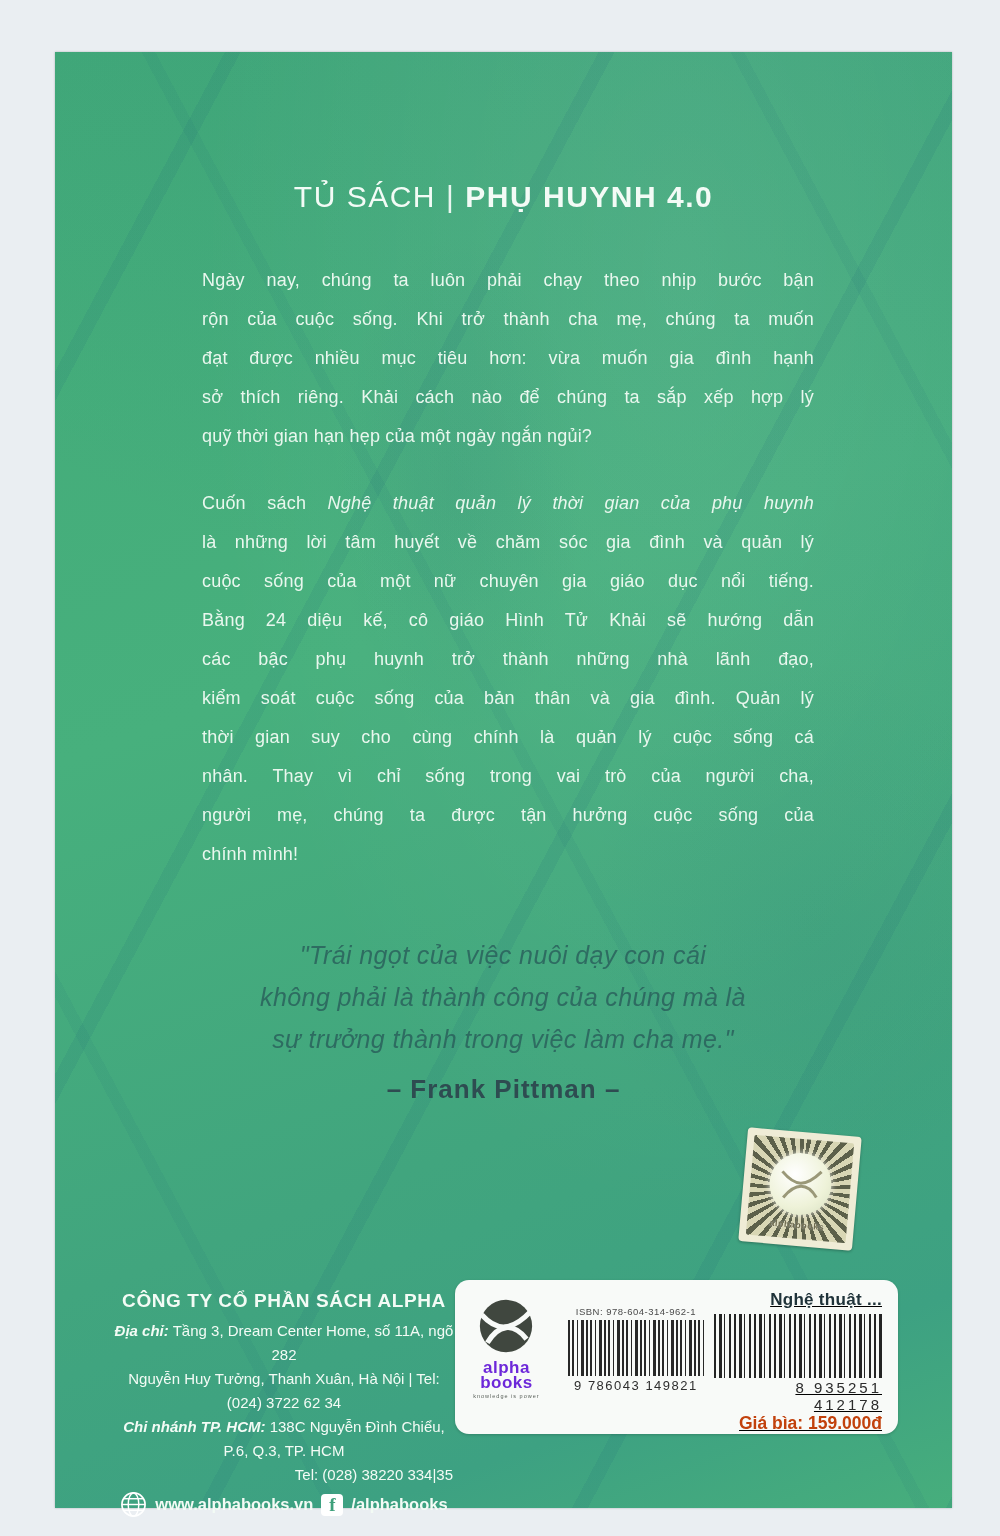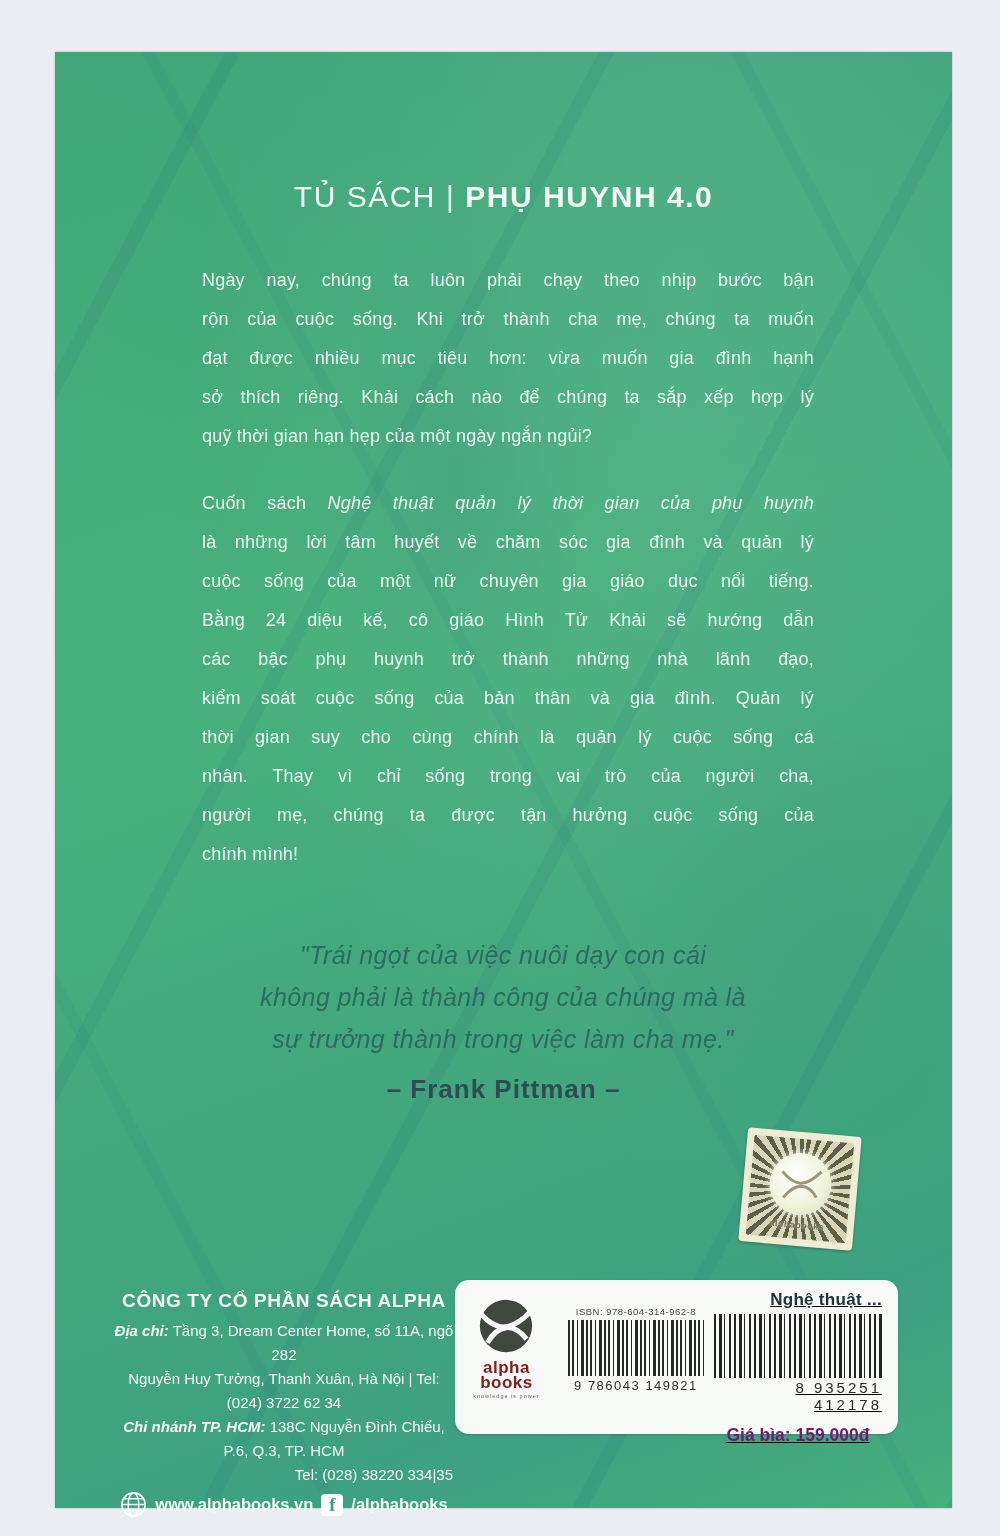--- a/index.html
+++ b/index.html
@@ -107,38 +107,38 @@
   }
   
   .label{
     position:absolute;left:400px;top:1228px;width:443px;height:154px;
     background:#f8faf8;border-radius:14px;
     box-shadow:0 1px 3px rgba(0,0,0,0.18);
     display:flex;padding:0;z-index:2;
   }
   .logo-col{width:104px;display:flex;flex-direction:column;align-items:center;padding-top:18px;}
   .logo-mark{width:56px;height:56px;}
-  .logo-word{margin-top:6px;text-align:center;font-weight:700;color:#7f1d1d;font-size:17px;line-height:15px;letter-spacing:0.5px;}
+  .logo-word{margin-top:6px;text-align:center;font-weight:700;color:#6d28d9;font-size:17px;line-height:15px;letter-spacing:0.5px;}
   .logo-tag{margin-top:3px;font-size:5.5px;color:#5a615a;letter-spacing:1px;}
   .isbn-col{width:158px;text-align:center;padding-top:26px;}
   .isbn-label{font-size:9.5px;color:#4a4a4a;letter-spacing:0.5px;}
   .bars{margin:3px auto 0 auto;background-color:transparent;}
   .bars.b1{
     width:136px;height:56px;
     background-image:repeating-linear-gradient(to right,#282828 0 2px,transparent 2px 4px,#282828 4px 6px,transparent 6px 9px,#282828 9px 10px,transparent 10px 13px,#282828 13px 16px,transparent 16px 18px);
   }
   .isbn-digits{margin-top:2px;font-size:13px;color:#2e2e2e;letter-spacing:1.5px;}
   .ean-col{flex:1;text-align:right;padding:10px 16px 0 0;text-decoration:underline;}
   .mini-title{font-size:17px;font-weight:700;color:#20333a;letter-spacing:0.3px;}
   .bars.b2{
     width:168px;height:64px;margin:4px 0 0 auto;
     background-image:repeating-linear-gradient(to right,#242424 0 2px,transparent 2px 5px,#242424 5px 8px,transparent 8px 10px,#242424 10px 11px,transparent 11px 15px,#242424 15px 17px,transparent 17px 20px);
   }
   .ean-digits{margin-top:1px;font-size:15px;color:#2b2b2b;letter-spacing:3px;margin-left:34px;}
-  .price{margin-top:12px;font-size:17.5px;font-weight:700;color:#701a75;text-align:center;}
+  .price{margin-top:0;font-size:17.5px;font-weight:700;color:#c2410c;}
 </style>
 </head>
 <body>
 
 <div class="scan">
   <div class="cover">
 
     <div class="series">
       <span class="lbl">TỦ SÁCH</span><span class="sep">|</span><span class="name">PHỤ HUYNH 4.0</span>
     </div>
@@ -207,21 +207,21 @@
           <path d="M4 18 C 20 36, 36 36, 57 14" stroke="#f8faf8" stroke-width="5.5" fill="none"></path>
           <path d="M10 48 C 22 28, 38 26, 52 44" stroke="#f8faf8" stroke-width="5.5" fill="none"></path>
         </svg>
         <div class="logo-word">
           <div>alpha</div>
           <div>books</div>
         </div>
         <div class="logo-tag">knowledge is power</div>
       </div>
       <div class="isbn-col">
-        <div class="isbn-label">ISBN: 978-604-314-962-8</div>
+        <div class="isbn-label">ISBN: 978-604-314-962-1</div>
         <div class="bars b1"></div>
         <div class="isbn-digits">9 786043 149821</div>
       </div>
       <div class="ean-col">
         <div class="mini-title">Nghệ thuật ...</div>
         <div class="bars b2"></div>
         <div class="ean-digits">8 935251 412178</div>
         <div class="price">Giá bìa: 159.000đ</div>
       </div>
     </div>

